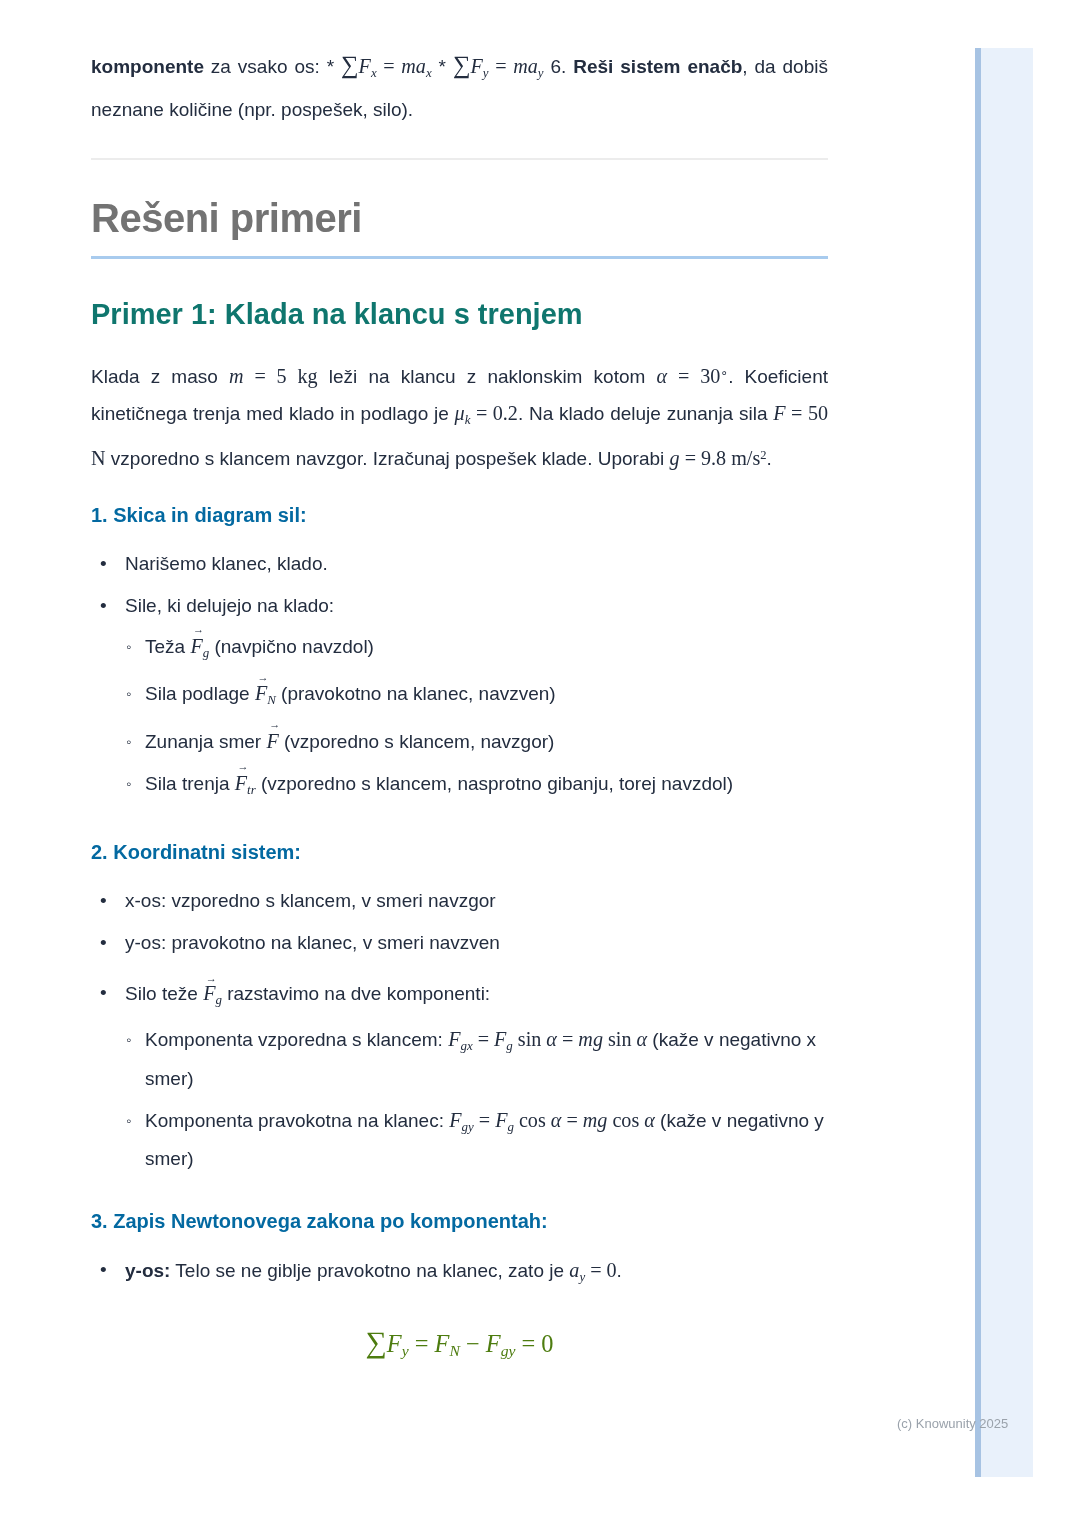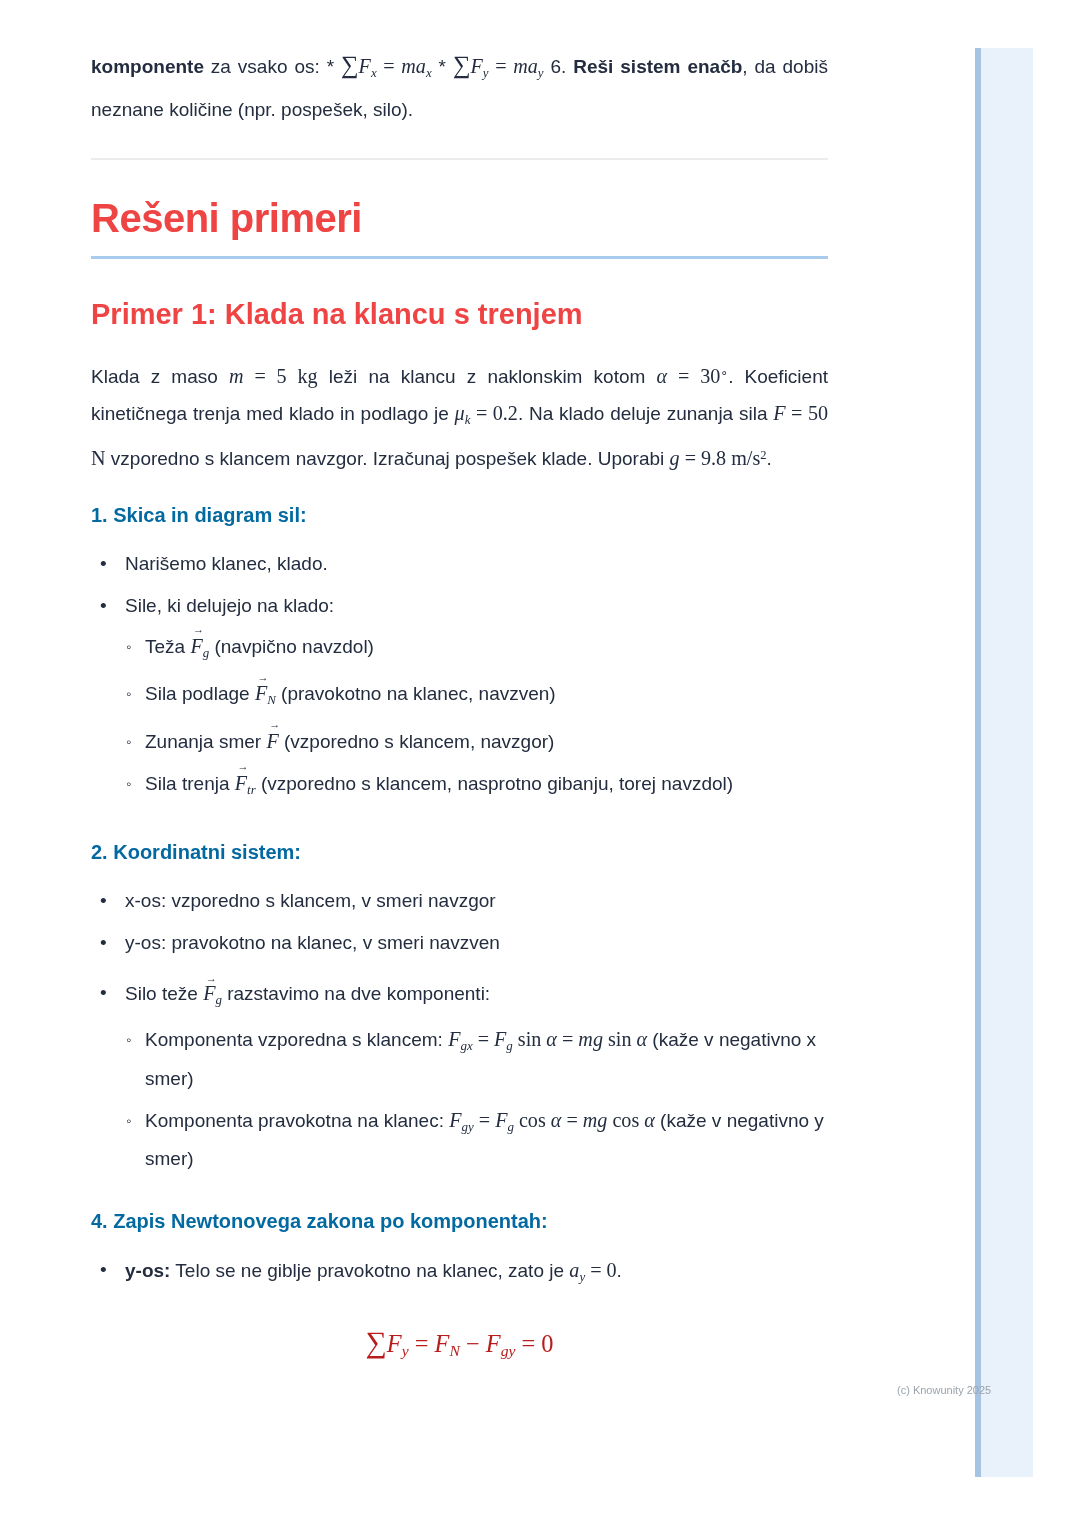--- a/index.html
+++ b/index.html
@@ -44,34 +44,34 @@
     background: #ececec;
     border: none;
   }
 
   h1.page-title {
     margin: 34px 0 0 0;
     font-size: 40px;
     line-height: 48px;
     font-weight: 700;
     letter-spacing: -0.5px;
-    color: #ef4444;
+    color: #737373;
   }
   .title-underline {
     margin-top: 14px;
     height: 3px;
     background: #a8cbee;
   }
 
   h2.example-title {
     margin: 38px 0 0 0;
     font-size: 29px;
     line-height: 34px;
     font-weight: 700;
-    color: #ef4444;
+    color: #0f766e;
   }
 
   .problem {
     margin: 24px 0 0 0;
     font-size: 19px;
     line-height: 37px;
     text-align: justify;
   }
 
   h3.step-title {
@@ -116,28 +116,28 @@
     left: 0.22em; top: -0.5em;
     font-size: 0.55em;
     font-style: normal;
     line-height: 1;
   }
 
   .equation {
     margin-top: 34px;
     text-align: center;
     font-size: 23px;
-    color: #b91c1c;
+    color: #4d7c0f;
   }
 
   .watermark {
     position: absolute;
-    top: 1384px;
+    top: 1416px;
     left: 897px;
-    font-size: 11px;
+    font-size: 13px;
     color: #9aa2ab;
     z-index: 3;
     white-space: nowrap;
   }
 </style>
 </head>
 <body>
 
 <div class="page">
 
@@ -218,21 +218,21 @@
             </li>
             <li>
               <span class="mk2">◦</span>
               <span class="line"><span class="rt">Komponenta pravokotna na klanec: </span><span class="mi">F</span><span class="tsub">gy</span><span class="mr"> = </span><span class="mi">F</span><span class="tsub">g</span><span class="mr"> cos </span><span class="mi">α</span><span class="mr"> = </span><span class="mi">mg</span><span class="mr"> cos </span><span class="mi">α</span><span class="rt"> (kaže v negativno y smer)</span></span>
             </li>
           </ul>
         </div>
       </li>
     </ul>
 
-    <h3 class="step-title">4. Zapis Newtonovega zakona po komponentah:</h3>
+    <h3 class="step-title">3. Zapis Newtonovega zakona po komponentah:</h3>
     <ul class="l1">
       <li>
         <span class="mk">•</span>
         <div class="li-body">
           <span class="line"><strong class="rb">y-os:</strong><span class="rt"> Telo se ne giblje pravokotno na klanec, zato je </span><span class="mi">a</span><span class="tsub">y</span><span class="mr"> = 0</span><span class="rt">.</span></span>
         </div>
       </li>
     </ul>
 
     <div class="equation"><span class="msum">∑</span><span class="mi">F</span><span class="tsub">y</span><span class="mr"> = </span><span class="mi">F</span><span class="tsub">N</span><span class="mr"> − </span><span class="mi">F</span><span class="tsub">gy</span><span class="mr"> = 0</span></div>

